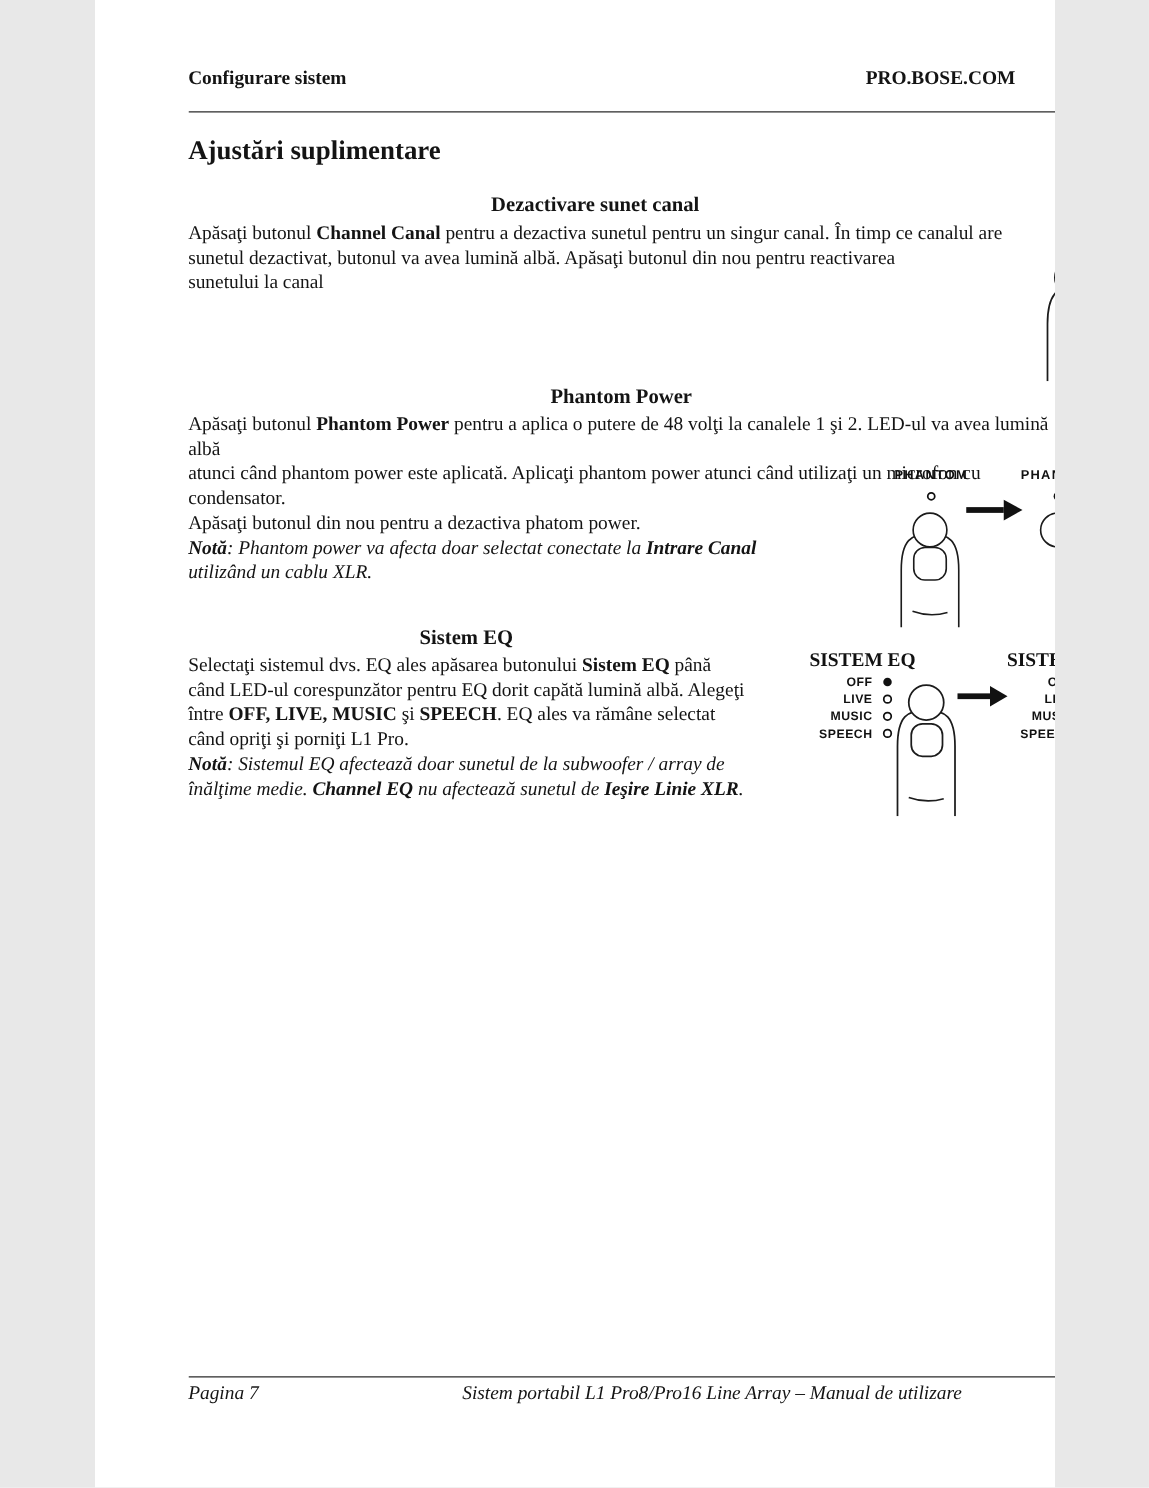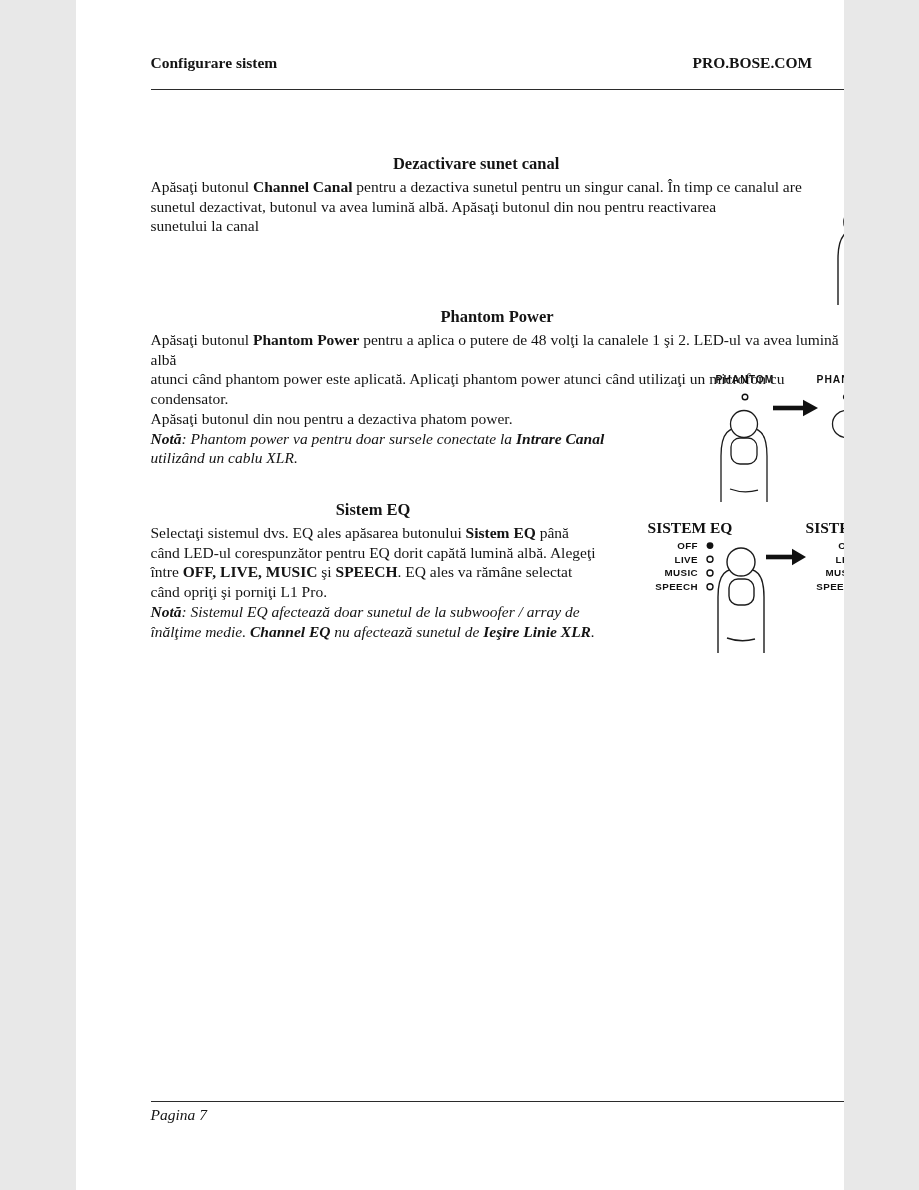--- a/index.html
+++ b/index.html
@@ -66,20 +66,21 @@
 </style>
 </head>
 <body>
 
 <div class="page">
 
   <div class="abs hdr hdr-left">Configurare sistem</div>
   <div class="abs hdr hdr-right">PRO.BOSE.COM</div>
   <div class="abs rule rule-top"></div>
 
+  <h1 class="abs doc-title">Ajustări suplimentare</h1>
 
   <div class="abs section s-mute">
     <h2>Dezactivare sunet canal</h2>
     <p><span>Apăsaţi butonul </span><span class="b">Channel Canal</span><span> pentru a dezactiva sunetul pentru un singur canal. În timp ce canalul are
 sunetul dezactivat, butonul va avea lumină albă. Apăsaţi butonul din nou pentru reactivarea
 sunetului la canal</span></p>
   </div>
 
   <svg class="fig fig-mute" width="126" height="112" viewBox="0 0 126 112" aria-hidden="true">
     <g stroke="#1c1c1c" fill="none" stroke-width="1.4">
@@ -95,21 +96,21 @@
     </g>
     <circle cx="98.5" cy="29.5" r="14" fill="#111"></circle>
     <text x="98.5" y="32" text-anchor="middle" class="svg-btn-label light">MUTE</text>
   </svg>
 
   <div class="abs section s-phantom">
     <h2>Phantom Power</h2>
     <p><span>Apăsaţi butonul </span><span class="b">Phantom Power</span><span> pentru a aplica o putere de 48 volţi la canalele 1 şi 2. LED-ul va avea lumină albă
 atunci când phantom power este aplicată. Aplicaţi phantom power atunci când utilizaţi un microfon cu condensator.
 Apăsaţi butonul din nou pentru a dezactiva phatom power.</span></p>
-    <p class="note"><span class="b">Notă</span><span>: Phantom power va pentru doar sursele conectate la </span><span class="b">Intrare Canal</span><span>
+    <p class="note"><span class="b">Notă</span><span>: Phantom power va afecta doar selectat conectate la </span><span class="b">Intrare Canal</span><span>
 utilizând un cablu XLR.</span></p>
   </div>
 
   <svg class="fig fig-phantom" width="180" height="132" viewBox="0 0 180 132" aria-hidden="true">
     <text x="41" y="13" text-anchor="middle" class="svg-label">PHANTOM</text>
     <text x="142" y="13" text-anchor="middle" class="svg-label">PHANTOM</text>
     <circle cx="41" cy="27" r="2.8" fill="none" stroke="#111" stroke-width="1.4"></circle>
     <circle cx="142" cy="27" r="3.1" fill="#111"></circle>
     <g fill="#111">
       <rect x="69" y="35.7" width="30" height="4.6"></rect>
@@ -163,14 +164,15 @@
     <text x="225" y="75.1" text-anchor="end" class="svg-opt">SPEECH</text>
     <circle cx="240" cy="30.6" r="3" fill="none" stroke="#111" stroke-width="1.4"></circle>
     <circle cx="240" cy="44.3" r="3.4" fill="#111"></circle>
     <circle cx="240" cy="58" r="3" fill="none" stroke="#111" stroke-width="1.4"></circle>
     <circle cx="240" cy="71.7" r="3" fill="none" stroke="#111" stroke-width="1.4"></circle>
     <circle cx="274" cy="51" r="15.5" fill="none" stroke="#1c1c1c" stroke-width="1.4"></circle>
   </svg>
 
   <div class="abs rule rule-bottom"></div>
   <div class="abs ftr ftr-left">Pagina 7</div>
+  <div class="abs ftr ftr-right">Sistem portabil L1 Pro8/Pro16 Line Array – Manual de utilizare</div>
 
 </div>
 
 </body></html>

